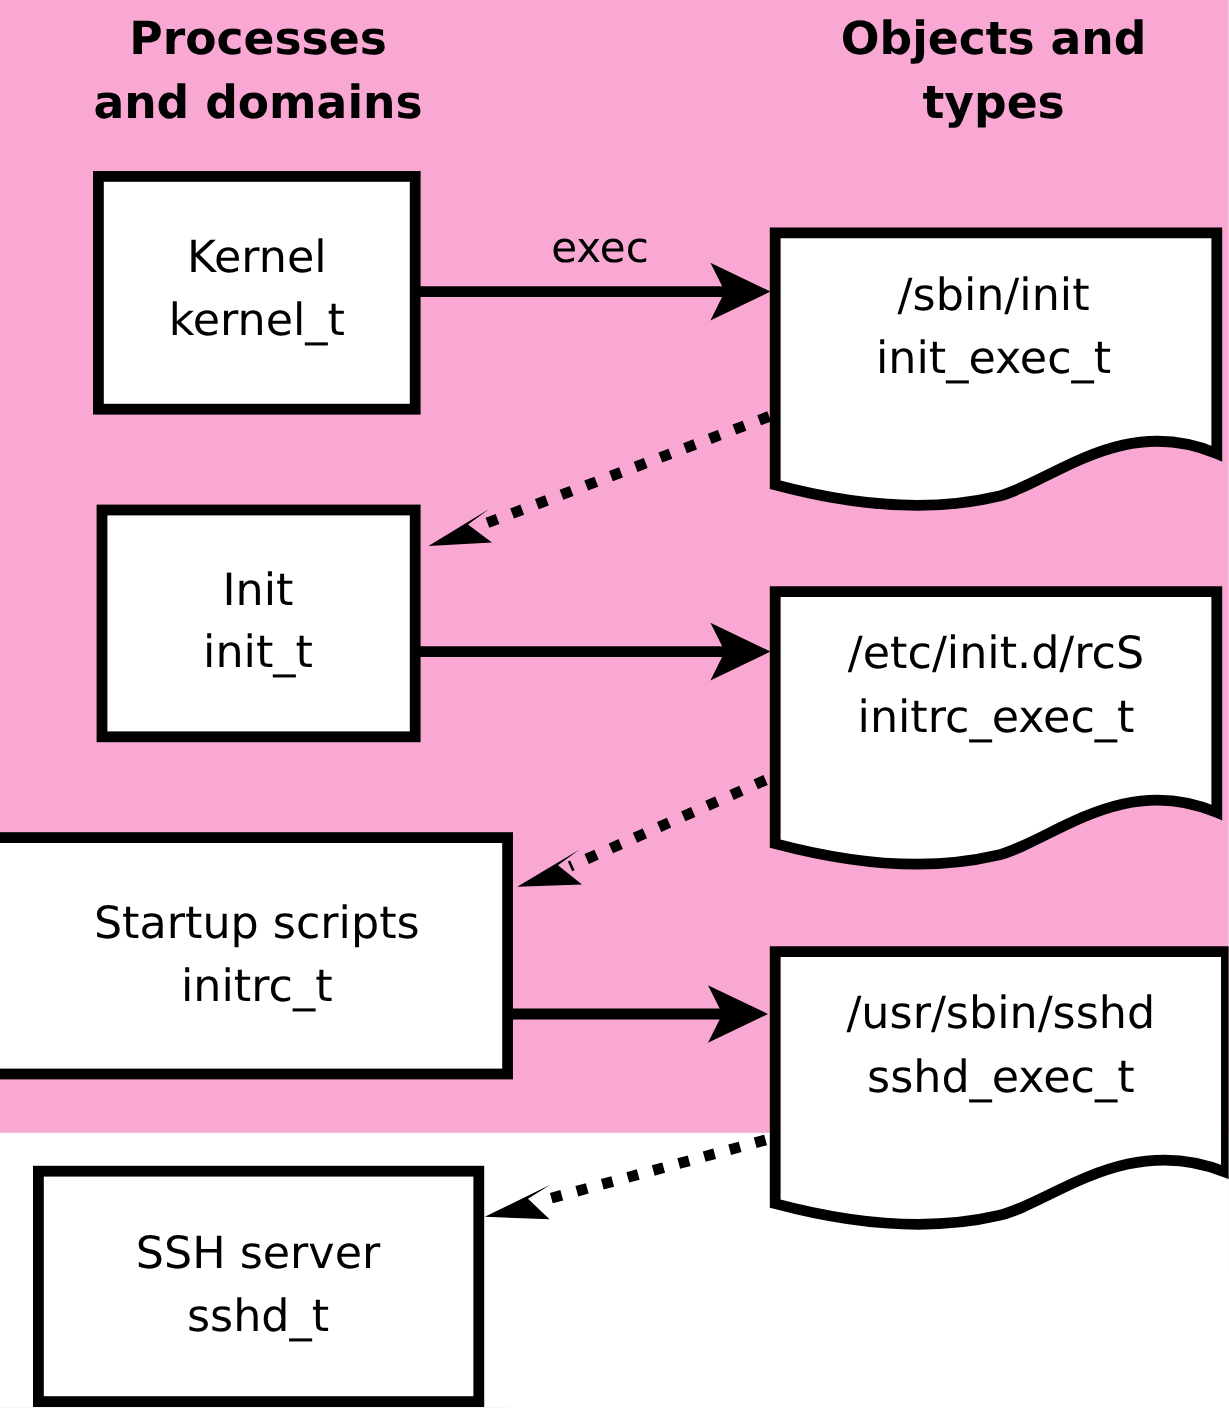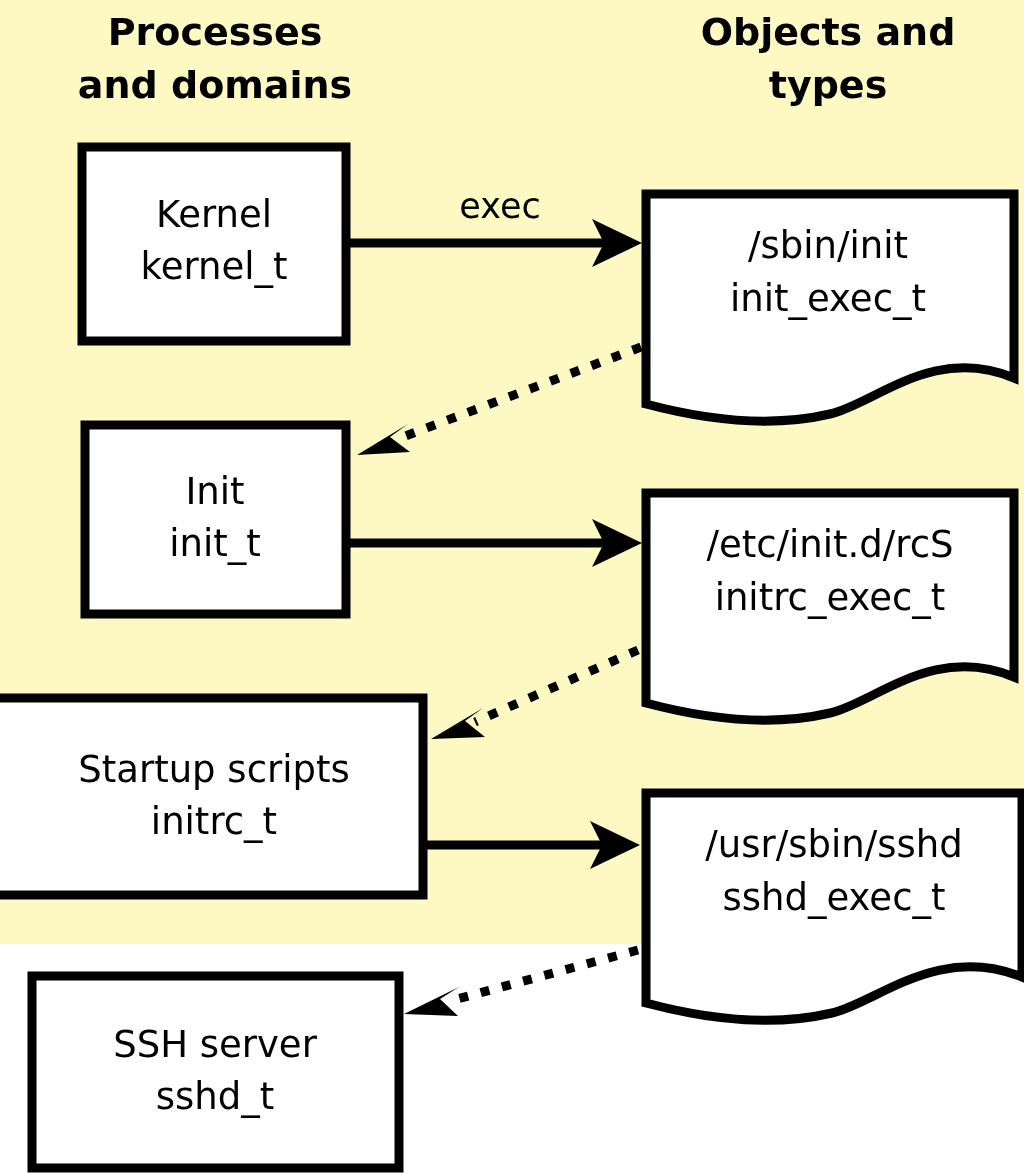--- a/index.html
+++ b/index.html
@@ -10,21 +10,21 @@
   body {
     width: 1024px;
     height: 1173px;
     overflow: hidden;
     font-family: "DejaVu Sans", sans-serif;
   }
   #diagram-root {
     position: relative;
     width: 1024px;
     height: 944px;
-    background: #fef9c3;
+    background: #f9a8d4;
   }
   svg.diagram {
     display: block;
     width: 1024px;
     height: 1173px;
   }
   .col-header {
     font-family: "DejaVu Sans", sans-serif;
     font-weight: bold;
     font-size: 38px;

